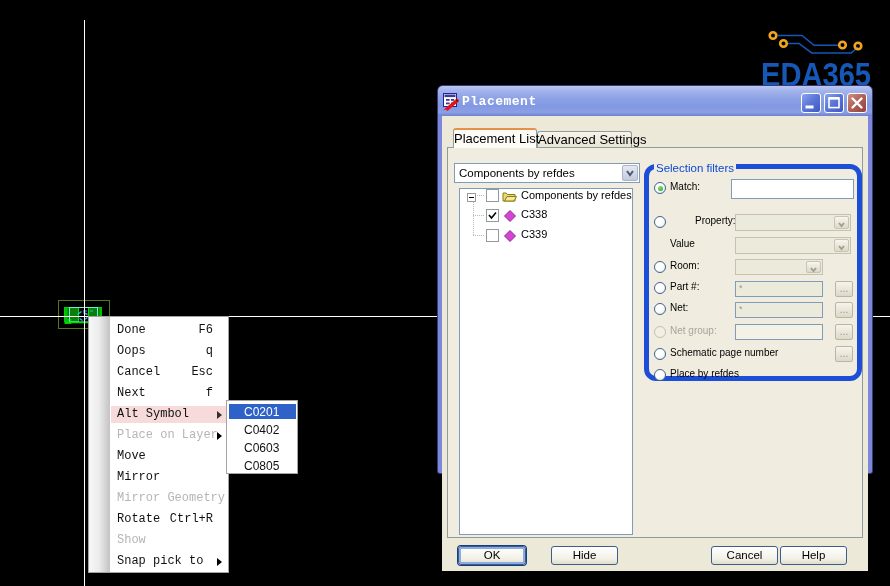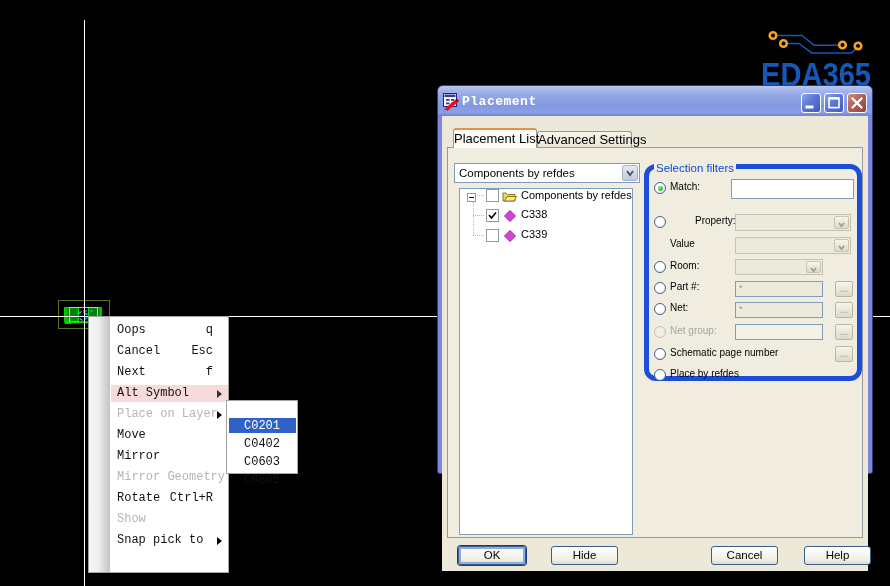--- a/index.html
+++ b/index.html
@@ -20,22 +20,22 @@
   background:linear-gradient(to right,#f7f7f7 0%,#ededed 45%,#c3c3c3 100%); }
 .mi { position:relative; height:21px; line-height:21px; padding-left:28px; white-space:nowrap; }
 .mi .acc { position:absolute; right:15px; }
 .mi.dis { color:#b5b5b5; }
 .mi.hot::before { content:""; position:absolute; left:22px; right:0; top:2px; bottom:2px;
   background:#f7dada; z-index:-1; }
 .arrow { position:absolute; right:6px; top:6.5px; width:0; height:0;
   border-left:5px solid #000; border-top:4px solid transparent; border-bottom:4px solid transparent; }
 
 #submenu { left:226px; top:380px; width:72px; height:74px; background:#fff;
-  border:1px solid #a3a3a3; font-family:Liberation Mono, monospace;
-  font-size:12px; color:#111; z-index:6; padding-top:16px; }
+  border:1px solid #a3a3a3; font-family:Liberation Sans, sans-serif;
+  font-size:12px; color:#111; z-index:6; padding-top:2px; }
 .smi { height:18px; line-height:18px; padding-left:17px; }
 .smi { position:relative; }
 .smi.sel { color:#fff; }
 .smi.sel::before { content:""; position:absolute; left:2px; right:1px; top:1px; bottom:2px;
   background:#2f62c9; z-index:-1; }
 
 
 
 
 #dlg { left:438px; top:66px; width:434px; height:387px;
@@ -108,21 +108,21 @@
 
 #qv { position:absolute; left:38px; top:9px; width:149px; height:101px; background:#000; }
 
 
 .btn { position:absolute; top:430px; height:19px; border:1px solid #3c5e8c; border-radius:3px;
   background:linear-gradient(#ffffff,#f2f0e6 70%,#e0ddcc); font-size:11.5px; color:#000;
   text-align:center; line-height:17px; font-family:"Liberation Sans",sans-serif; }
 #bok { left:16px; width:68px; box-shadow:0 0 0 1px #173e7c, inset 0 0 0 2px #8cabe0; }
 #bhide { left:109px; width:67px; }
 #bcancel { left:269px; width:67px; }
-#bhelp { left:362px; width:67px; }
+#bhelp { left:338px; width:67px; }
 </style>
 </head>
 <body>
 <div id="root">
   <div id="vline" class="abs"></div>
   <div id="hline" class="abs"></div>
 
   <svg class="abs" style="left:50px;top:274px;" width="65" height="40" viewBox="0 0 65 40">
     <rect x="8.5" y="6.5" width="51" height="28" fill="none" stroke="#57761c" stroke-width="1"></rect>
     <rect x="14.5" y="13.5" width="14" height="14" fill="#0a7f0a" stroke="#00dd00" stroke-width="1"></rect>
@@ -141,20 +141,21 @@
     <path d="M30 19.5 H41 L53.7 28.9 H93.3 L100 23" fill="none" stroke="#1656b6" stroke-width="1.5"></path>
     <circle cx="15" cy="11.5" r="3.3" fill="none" stroke="#f2a41e" stroke-width="2.6"></circle>
     <circle cx="25.5" cy="19.5" r="3.3" fill="none" stroke="#f2a41e" stroke-width="2.6"></circle>
     <circle cx="84.5" cy="21" r="3.3" fill="none" stroke="#f2a41e" stroke-width="2.6"></circle>
     <circle cx="100" cy="22" r="3.3" fill="none" stroke="#f2a41e" stroke-width="2.6"></circle>
     <text x="3" y="62" font-family="Liberation Sans, sans-serif" font-weight="bold" font-size="32.5" fill="#1658b6" textLength="110" lengthAdjust="spacingAndGlyphs">EDA365</text>
   </svg>
 
   <div id="menu" class="abs">
     <div class="gutter"></div>
+    <div class="mi">Done<span class="acc">F6</span></div>
     <div class="mi">Oops<span class="acc">q</span></div>
     <div class="mi">Cancel<span class="acc">Esc</span></div>
     <div class="mi">Next<span class="acc">f</span></div>
     <div class="mi hot">Alt Symbol<span class="arrow" style="border-left-color:#333;"></span></div>
     <div class="mi dis">Place on Layer<span class="arrow"></span></div>
     <div class="mi">Move</div>
     <div class="mi">Mirror</div>
     <div class="mi dis">Mirror Geometry</div>
     <div class="mi">Rotate<span class="acc">Ctrl+R</span></div>
     <div class="mi dis">Show</div>

